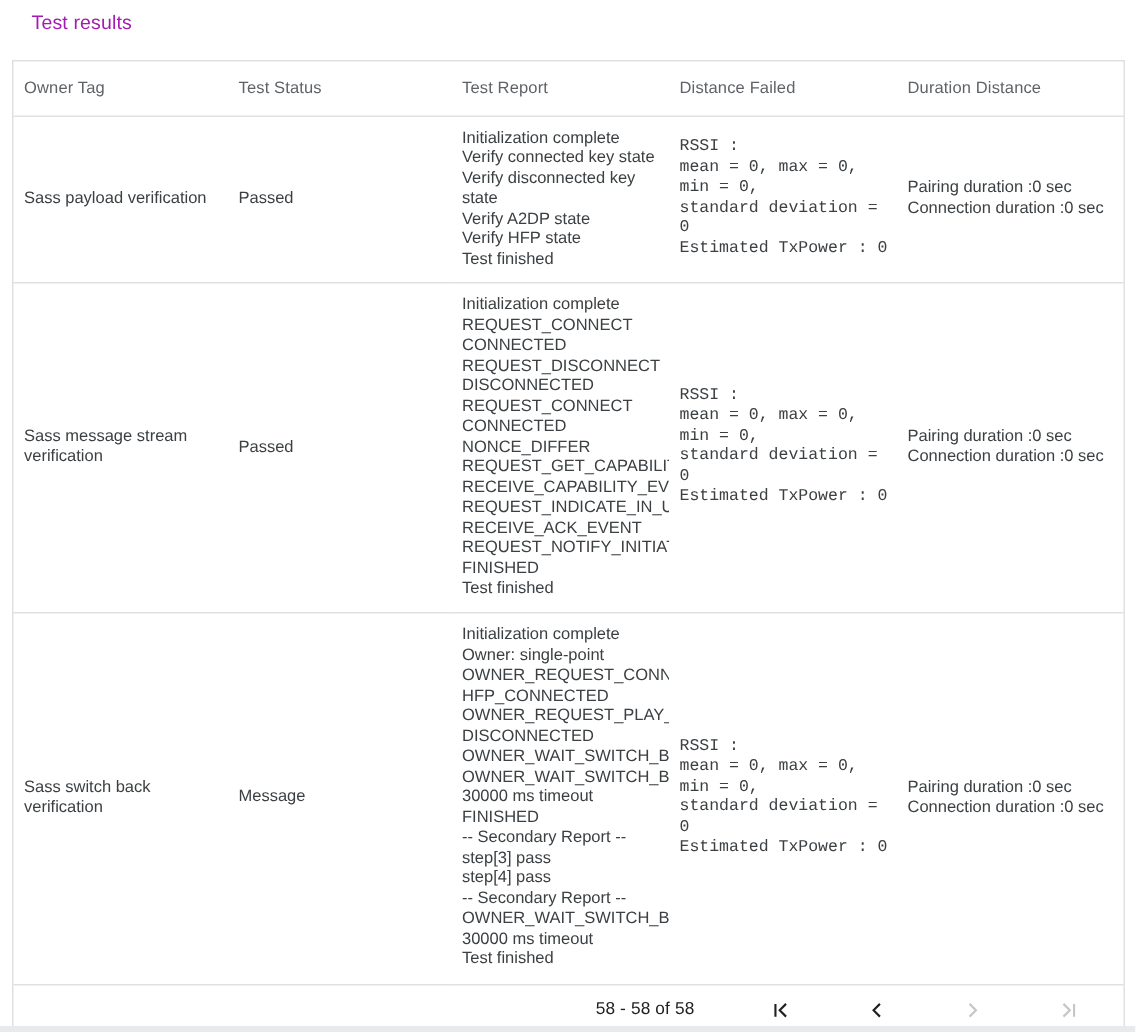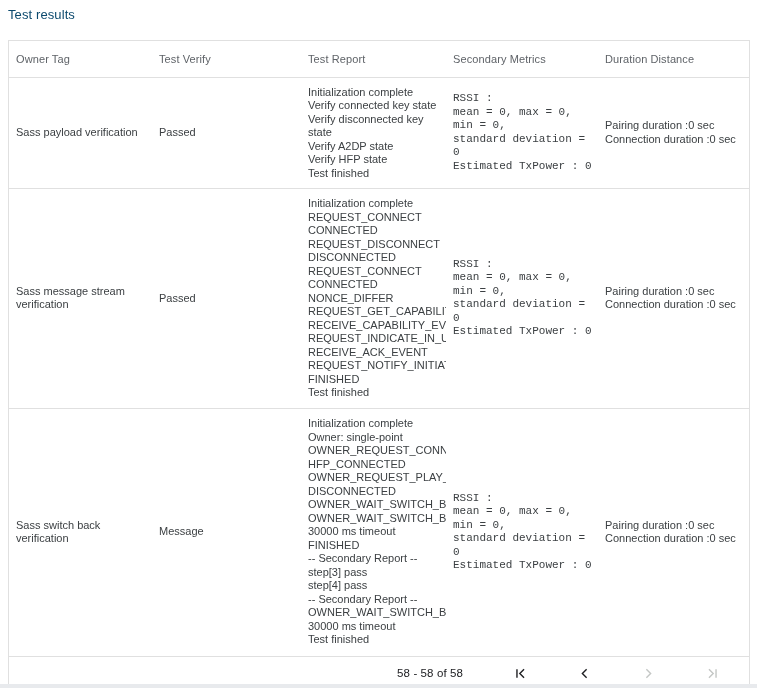--- a/index.html
+++ b/index.html
@@ -5,24 +5,24 @@
   * { box-sizing: border-box; margin: 0; padding: 0; }
   html, body {
     width: 757px; height: 688px;
     background: #ffffff;
     font-family: "Liberation Sans", sans-serif;
     overflow: hidden;
     position: relative;
   }
   .page-title {
     position: absolute;
-    left: 8px; top: 7px;
+    left: 21px; top: 7px;
     font-size: 13px;
     font-weight: 500;
-    color: #0c4a6e;
+    color: #a21caf;
     letter-spacing: 0.1px;
   }
   .card {
     position: absolute;
     left: 8px; top: 40px;
     width: 742px;
     background: #ffffff;
     border: 1px solid #e0e0e0;
   }
   table {
@@ -98,23 +98,23 @@
     <colgroup>
       <col style="width:143px">
         <col style="width:149px">
         <col style="width:145px">
         <col style="width:152px">
         <col style="width:151px">
     </colgroup>
     <thead>
       <tr>
         <th>Owner Tag</th>
-        <th>Test Verify</th>
+        <th>Test Status</th>
         <th>Test Report</th>
-        <th>Secondary Metrics</th>
+        <th>Distance Failed</th>
         <th>Duration Distance</th>
       </tr>
     </thead>
     <tbody>
       <tr class="row-1">
         <td>Sass payload verification</td>
         <td>Passed</td>
         <td class="msg-cell multiline">Initialization complete
 Verify connected key state
 Verify disconnected key state

